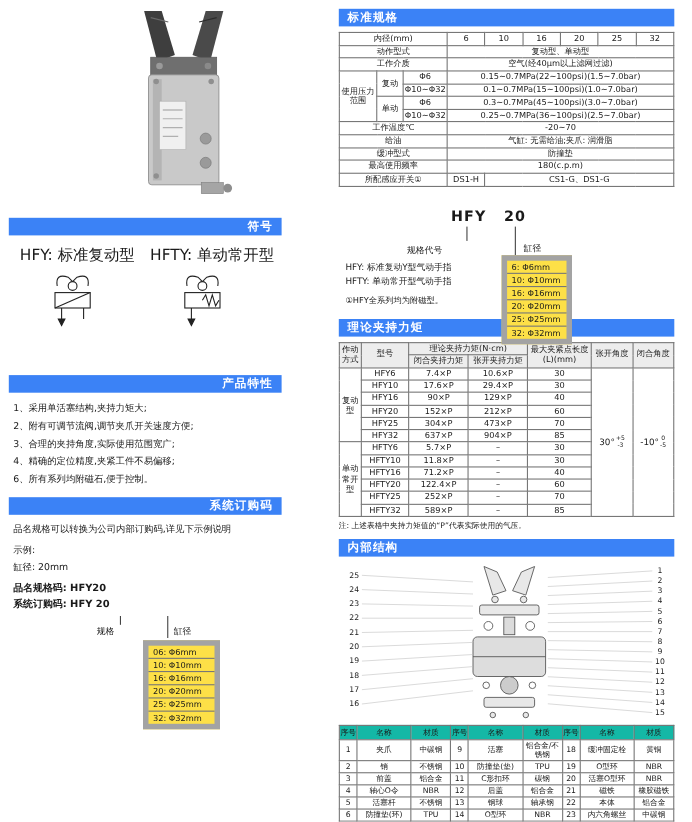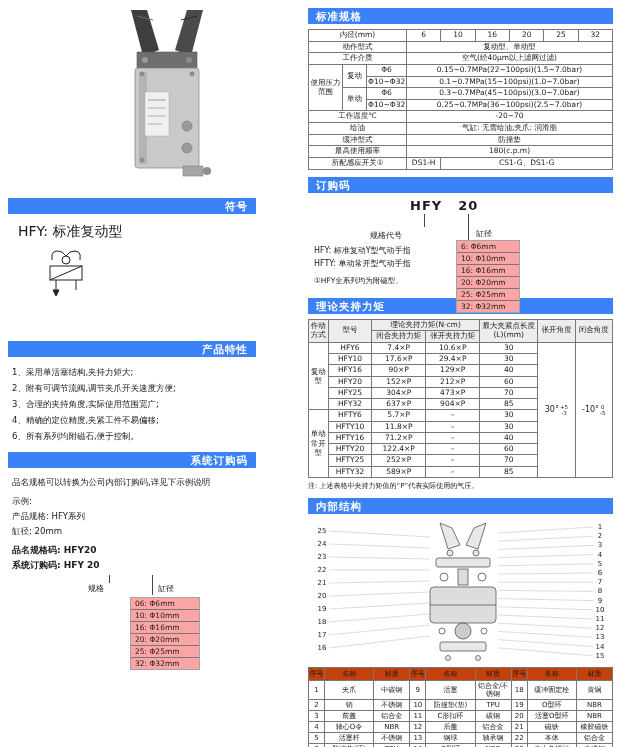--- a/index.html
+++ b/index.html
@@ -32,21 +32,21 @@
   .features { list-style:none; padding:2px 2px 0 4px; }
   .features li { font-size:8.5px; line-height:16px; white-space:nowrap; }
 
   .syscode { padding:2px 2px 0 4px; font-size:8.5px; }
   .syscode p { line-height:15px; }
   .syscode .gap { margin-top:4px; }
   .syscode .bold { font-weight:bold; font-size:9px; }
   .sys-diagram { position:relative; height:120px; margin-top:2px; }
   .sys-diagram .vline { position:absolute; width:1px; background:#444; }
   .sys-diagram .dlabel { position:absolute; font-size:8px;text-align:right; }
-  .bore-box { position:absolute; border:1px solid #a3a3a3; width:70px; background:#fca5a5; }
+  .bore-box { position:absolute; border:5px solid #a3a3a3; width:70px; background:#fde047; }
   .bore-opt { font-size:7.5px; line-height:11px; padding:0 4px; border-top:1px solid #777; white-space:nowrap; }
   .bore-opt:first-child { border-top:none; }
 
   
   table { border-collapse:collapse; width:100%; table-layout:fixed; }
   td,th { border:1px solid #777; text-align:center; vertical-align:middle; padding:1px 1px; }
 
   .spec-table { font-size:7.5px; }
   .spec-table td { height:11px; line-height:1.15; }
   .spec-table .lbl { font-size:7.5px; }
@@ -55,25 +55,25 @@
   .torque-table { font-size:7.5px; }
   .torque-table th { background:#ededed; font-weight:normal; line-height:1.15; padding:1px 0; }
   .torque-table td { height:10.5px; line-height:1.1; }
   .mode-cell { width:17px; word-break:break-all; line-height:1.25 !important; }
   .angle-cell { vertical-align:middle; }
   .ang-base { font-size:8px; }
   .ang-ss { display:inline-flex; flex-direction:column; font-size:5.5px; line-height:1.1; vertical-align:middle; margin-left:1px; }
   .tnote { font-size:7px; line-height:12px; margin:2px 0 6px; }
 
   .parts-table { font-size:7px; }
-  .parts-table th { background:#c2410c; font-weight:normal; padding:1px 0; }
+  .parts-table th { background:#14b8a6; font-weight:normal; padding:1px 0; }
   .parts-table td { line-height:1.15; padding:1px 0; word-break:break-all; }
 
   
-  .order-diagram { position:relative; height:96px; margin-bottom:4px; }
+  .order-diagram { position:relative; height:96px; margin-bottom:4px;margin-top:20px; }
   .oc-model { position:absolute; left:102px; top:0; font-size:13px; font-weight:bold; letter-spacing:1px; }
   .oc-model .oc-bore { margin-left:16px; }
   .order-diagram .vline { position:absolute; width:1px; background:#444; }
   .oc-spec-label { position:absolute; left:62px; top:32px; font-size:8px; }
   .oc-bore-label { position:absolute; left:168px; top:30px; font-size:8px; }
   .oc-spec-lines { position:absolute; left:6px; top:46px; font-size:8px; line-height:13px; white-space:nowrap; }
   .oc-note { position:absolute; left:6px; top:78px; font-size:7.5px; }
   .internal-wrap { height:148px; }
 </style>
 </head>
@@ -120,36 +120,49 @@
             <path d="M62 16 Q64 4 52 8 L48 12"></path>
             <circle cx="48" cy="16" r="4"></circle>
             <rect x="32" y="22" width="32" height="14"></rect>
             <line x1="32" y1="36" x2="64" y2="22"></line>
             <line x1="38" y1="36" x2="38" y2="46"></line>
             <line x1="58" y1="36" x2="58" y2="46"></line>
             <polygon points="35,46 41,46 38,52" fill="#222"></polygon>
           </g>
         </svg>
       </div>
+      <div class="sym">
+        <div class="sym-label">HFTY: 单动常开型</div>
+        <svg width="96" height="62" viewBox="0 0 96 62">
+          <g stroke="#222" fill="none" stroke-width="1">
+            <path d="M34 16 Q32 4 44 8 L48 12"></path>
+            <path d="M62 16 Q64 4 52 8 L48 12"></path>
+            <circle cx="48" cy="16" r="4"></circle>
+            <rect x="32" y="22" width="32" height="14"></rect>
+            <polyline points="48,29 51,24 54,34 57,24 60,34 63,29"></polyline>
+            <line x1="38" y1="36" x2="38" y2="46"></line>
+            <polygon points="35,46 41,46 38,52" fill="#222"></polygon>
+          </g>
+        </svg>
+      </div>
     </div>
 
     <div class="bar bar-left" style="margin-top:30px">产品特性</div>
     <ul class="features">
         <li>1、采用单活塞结构,夹持力矩大;</li>
         <li>2、附有可调节流阀,调节夹爪开关速度方便;</li>
         <li>3、合理的夹持角度,实际使用范围宽广;</li>
         <li>4、精确的定位精度,夹紧工件不易偏移;</li>
         <li>6、所有系列均附磁石,便于控制。</li>
       </ul>
 
     <div class="bar bar-left">系统订购码</div>
     <div class="syscode">
       <p>品名规格可以转换为公司内部订购码,详见下示例说明</p>
       <p class="gap">示例:</p>
-      <p>产品规格: HFY系列</p>
       <p>缸径: 20mm</p>
       <p class="bold gap">品名规格码: HFY20</p>
       <p class="bold">系统订购码: HFY 20</p>
       <div class="sys-diagram">
         <div class="vline" style="left:97px; top:0; height:8px"></div>
         <div class="vline" style="left:140px; top:0; height:20px"></div>
         <span class="dlabel" style="left:76px; top:8px">规格</span>
         <span class="dlabel" style="left:146px; top:8px">缸径</span>
         <div class="bore-box" style="left:118px; top:22px">
             <div class="bore-opt">06: Φ6mm</div>
@@ -233,21 +246,20 @@
         <td colspan="6">180(c.p.m)</td>
       </tr>
       <tr>
         <td class="lbl" colspan="3">所配感应开关①</td>
         <td>DS1-H</td>
         <td colspan="5">CS1-G、DS1-G</td>
       </tr>
     </tbody>
       </table>
 
-    <div class="bar bar-right" style="margin-top:7px">订购码</div>
 
     <div class="order-diagram">
       <div class="oc-model">
         <span>HFY</span><span class="oc-bore">20</span>
       </div>
       <div class="vline" style="left:116px; top:16px; height:13px"></div>
       <div class="vline" style="left:160px; top:16px; height:26px"></div>
       <div class="oc-spec-label">规格代号</div>
       <div class="oc-bore-label">缸径</div>
       <div class="oc-spec-lines">

